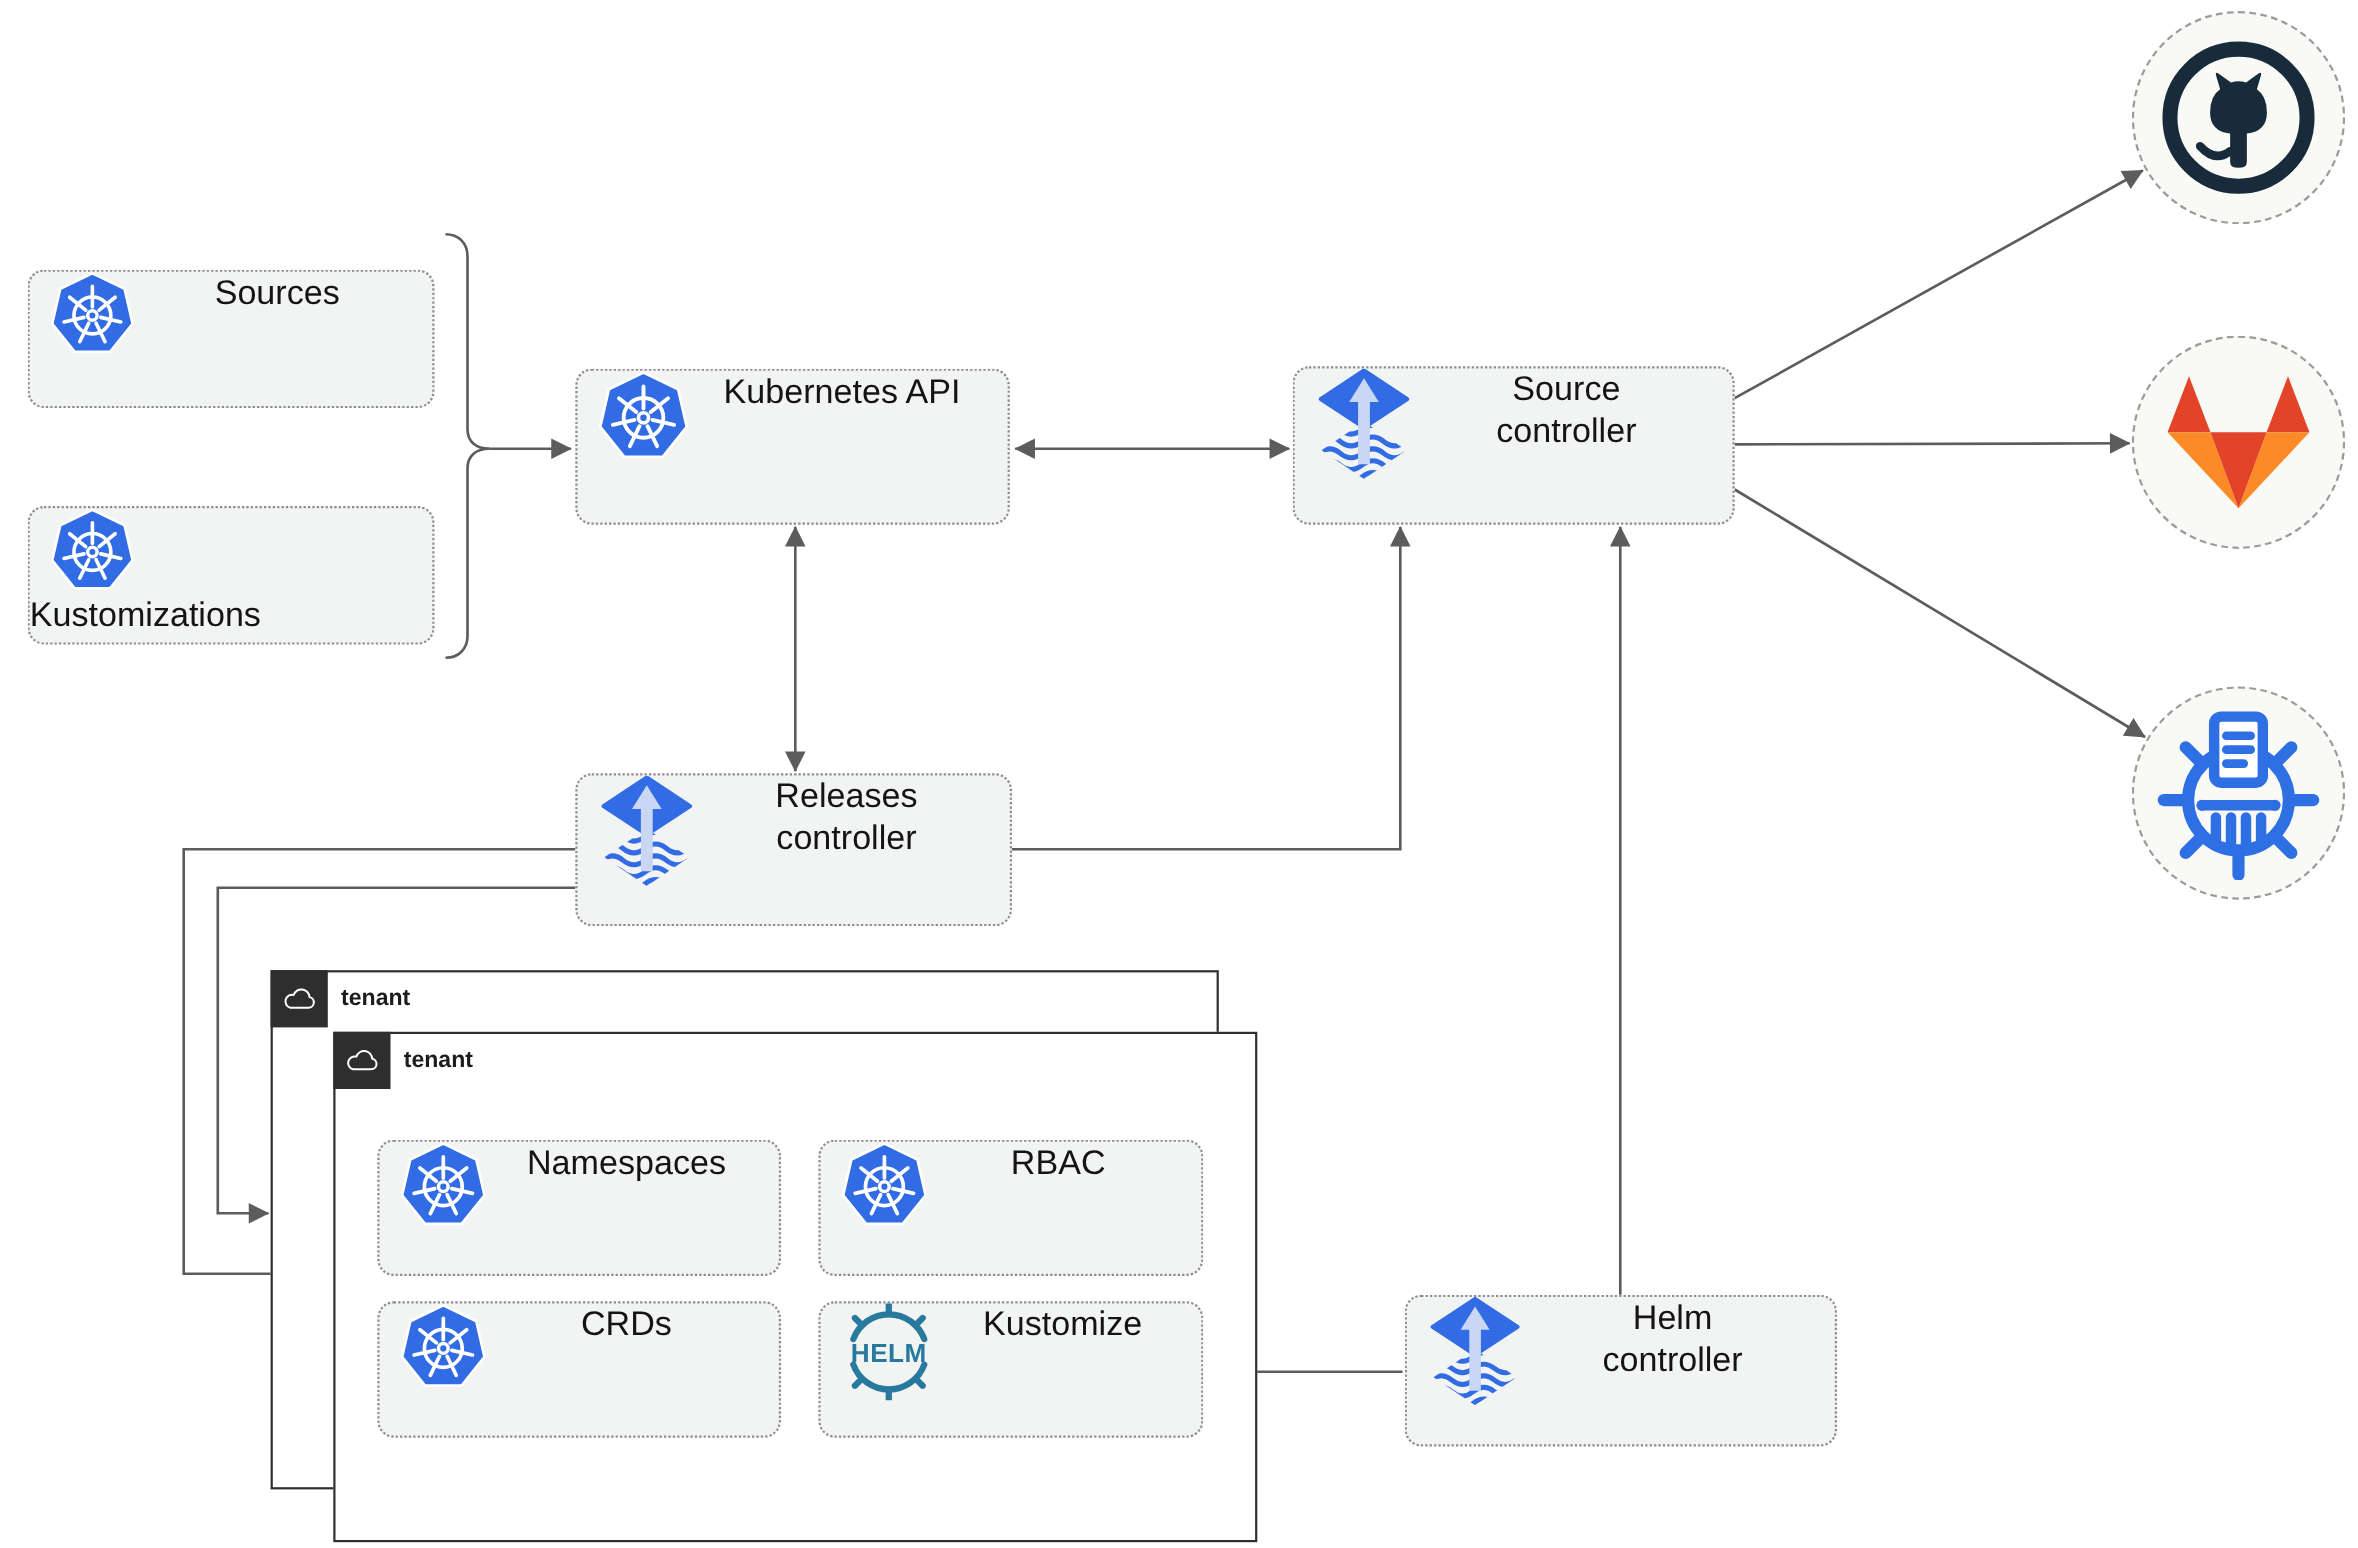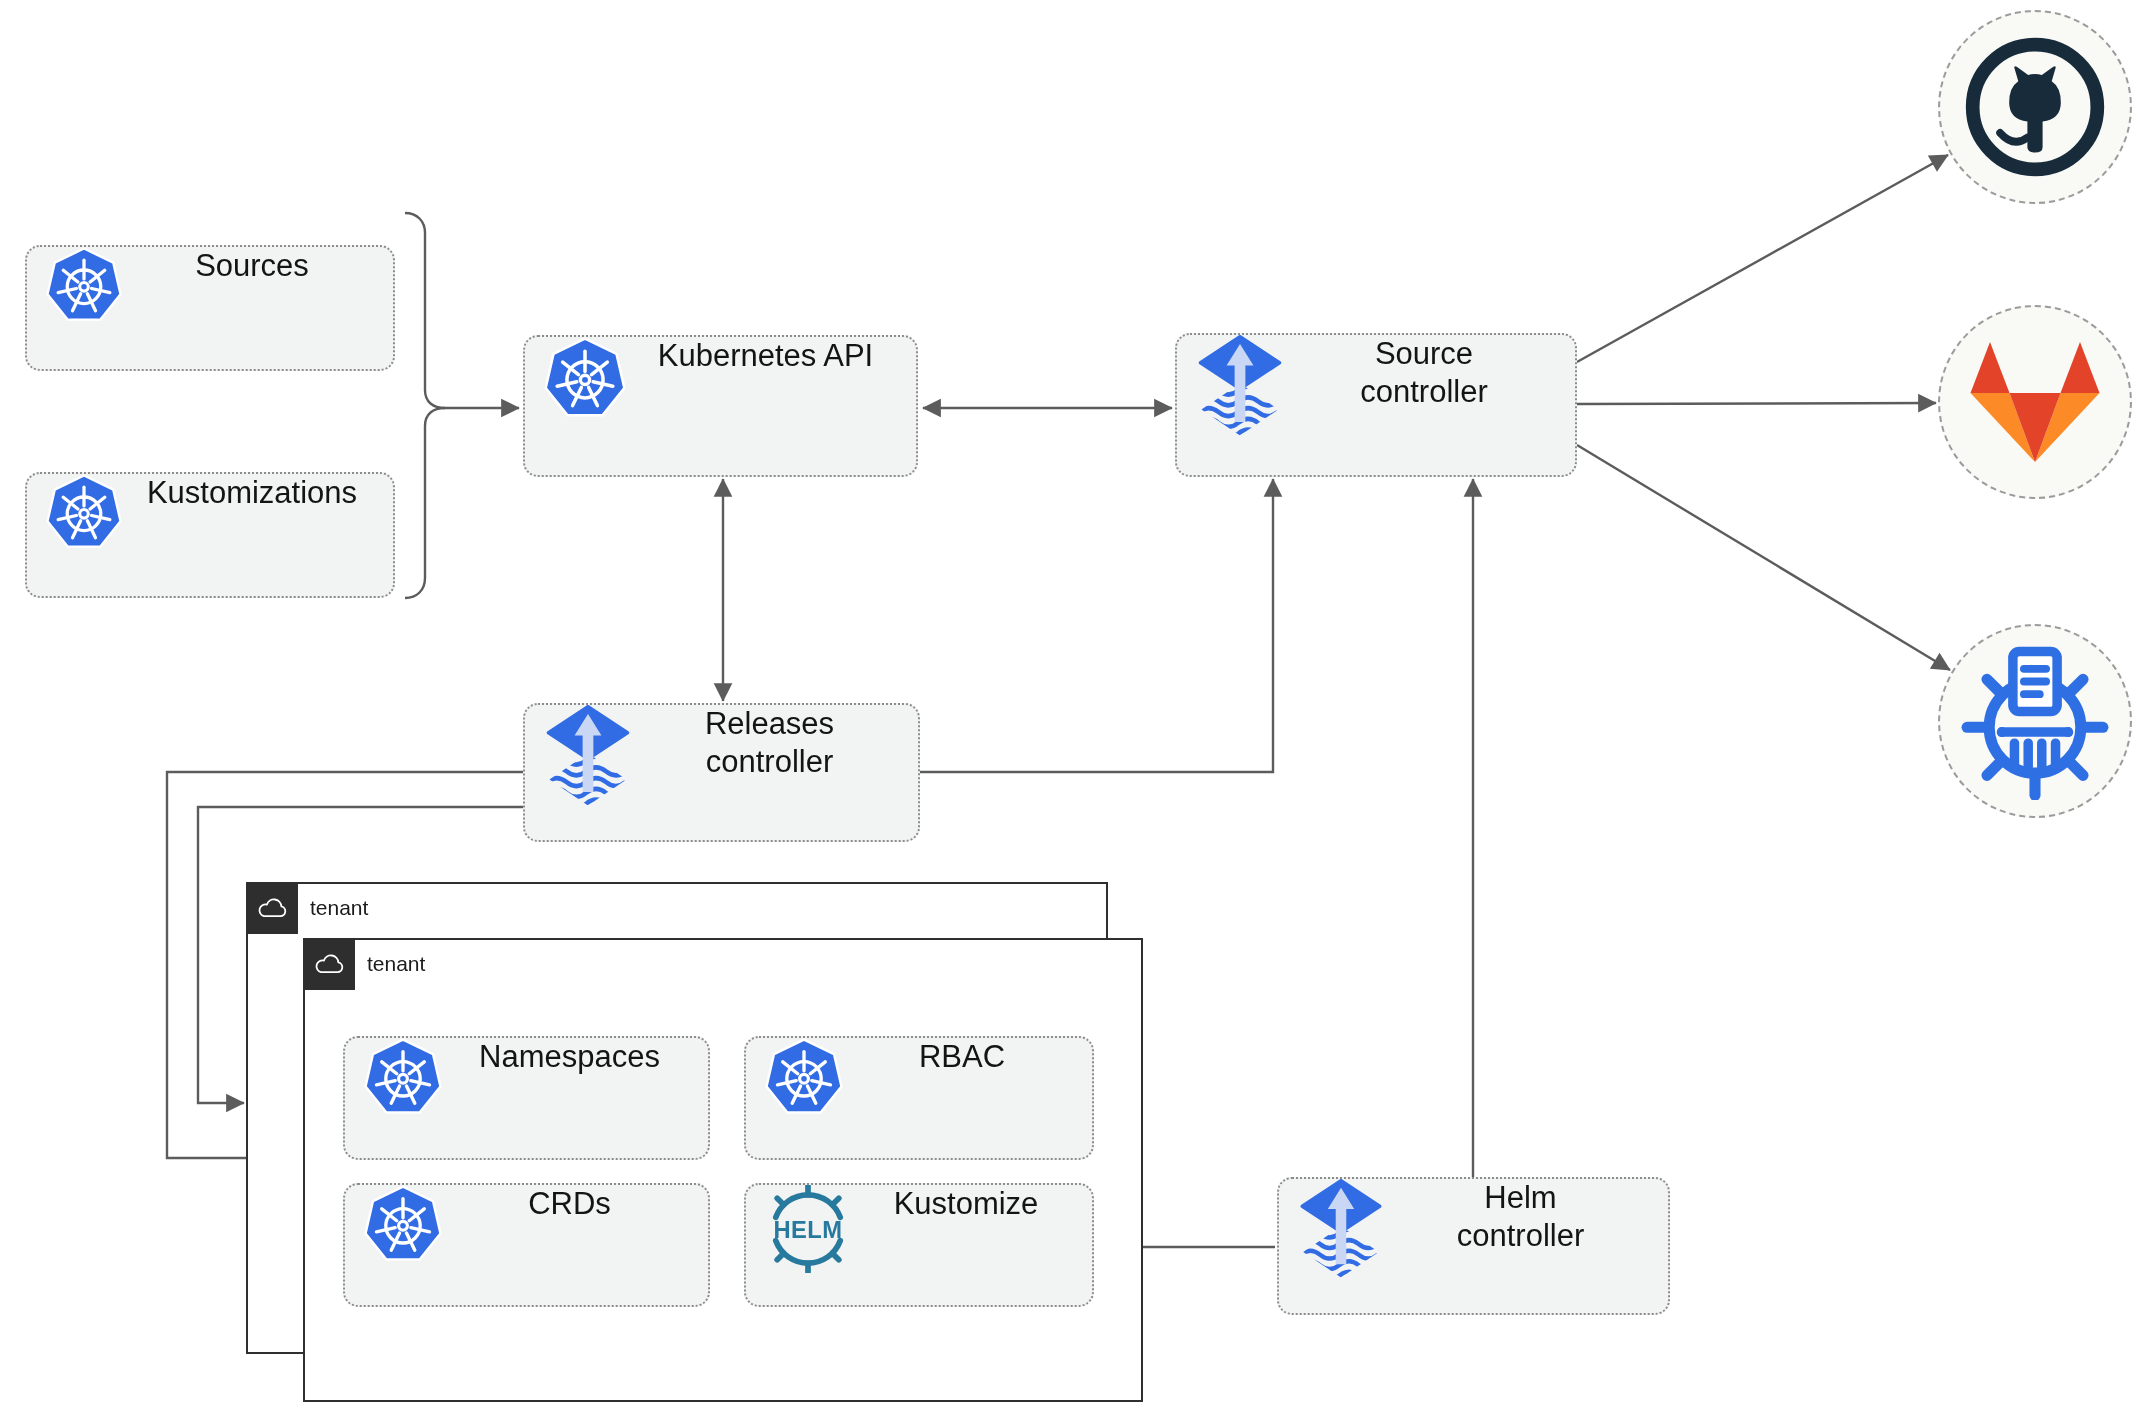--- a/index.html
+++ b/index.html
@@ -8,39 +8,39 @@
 
   
   .node{position:absolute;box-sizing:border-box;background:#f2f3f3;
         border:2px dotted #8c8c8c;border-radius:15px;
         display:flex;align-items:flex-start;}
   .node-label{flex:1;text-align:center;font-size:31px;color:#141414;
               white-space:pre-line;line-height:1.22;padding-right:12px;}
   .node-icon{flex:0 0 auto;margin-left:18px;}
 
   #sources{left:25px;top:245px;width:370px;height:126px;}
-  #kustomizations{left:25px;top:472px;width:370px;height:126px;}
+  #kustomizations{left:25px;top:460px;width:370px;height:126px;flex-direction:column;}
   #k8s-api{left:523px;top:335px;width:395px;height:142px;}
   #source-controller{left:1175px;top:333px;width:402px;height:144px;}
   #kustomize-controller{left:523px;top:703px;width:397px;height:139px;}
   #helm-controller{left:1277px;top:1177px;width:393px;height:138px;}
   #namespaces{left:343px;top:1036px;width:367px;height:124px;}
   #rbac{left:744px;top:1036px;width:350px;height:124px;}
   #crds{left:343px;top:1183px;width:367px;height:124px;}
   #releases{left:744px;top:1183px;width:350px;height:124px;}
 
   
   .tenant{position:absolute;box-sizing:border-box;background:#ffffff;
           border:2px solid #2f2f2f;}
   #tenant-back{left:246px;top:882px;width:862px;height:472px;}
   #tenant-front{left:303px;top:938px;width:840px;height:464px;}
   .tenant-tab{position:absolute;left:-2px;top:-2px;width:52px;height:52px;
               background:#2e2e2e;display:flex;align-items:center;justify-content:center;}
   .tenant-label{position:absolute;left:62px;top:-2px;height:52px;line-height:52px;
-                font-size:21px;color:#1c1c1c;}
+                font-size:21px;color:#1c1c1c;font-weight:bold;}
 
   
   .circle{position:absolute;width:194px;height:194px;border-radius:50%;
           box-sizing:border-box;background:#f9f9f6;border:2px dashed #9b9b9b;
           display:flex;align-items:center;justify-content:center;}
   #github-circle{left:1938px;top:10px;}
   #gitlab-circle{left:1938px;top:305px;}
   #bucket-circle{left:1938px;top:624px;}
 
   #connectors{position:absolute;left:0;top:0;pointer-events:none;}

